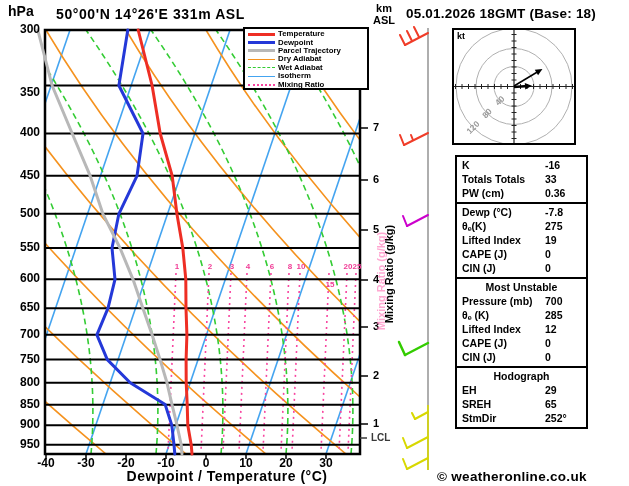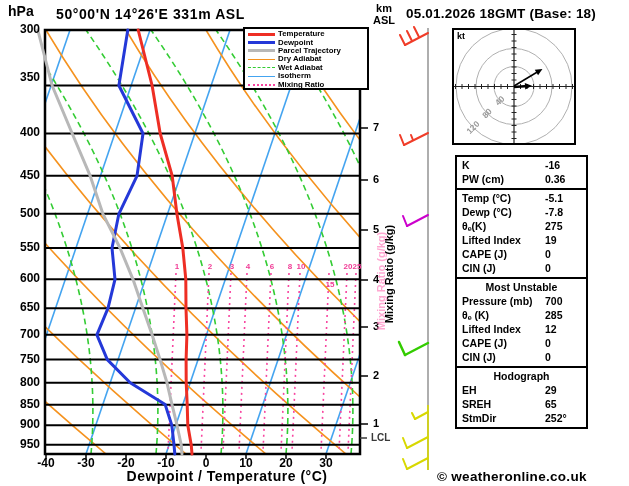--- a/index.html
+++ b/index.html
@@ -244,21 +244,21 @@
         <div class="leg-text">Isotherm</div>
       </div>
       <div class="leg-row">
         <div class="leg-sample" style="border-top: 2px dotted rgb(248, 70, 160);"></div>
         <div class="leg-text">Mixing Ratio</div>
       </div>
     </div>
 
   <div id="pressure-labels">
       <div class="abs plabel" style="left:4px;top:22px;">300</div>
-      <div class="abs plabel" style="left:4px;top:70px;">350</div>
+      <div class="abs plabel" style="left:4px;top:85px;">350</div>
       <div class="abs plabel" style="left:4px;top:125px;">400</div>
       <div class="abs plabel" style="left:4px;top:168px;">450</div>
       <div class="abs plabel" style="left:4px;top:206px;">500</div>
       <div class="abs plabel" style="left:4px;top:240px;">550</div>
       <div class="abs plabel" style="left:4px;top:271px;">600</div>
       <div class="abs plabel" style="left:4px;top:300px;">650</div>
       <div class="abs plabel" style="left:4px;top:327px;">700</div>
       <div class="abs plabel" style="left:4px;top:352px;">750</div>
       <div class="abs plabel" style="left:4px;top:375px;">800</div>
       <div class="abs plabel" style="left:4px;top:397px;">850</div>
@@ -304,30 +304,30 @@
 
   <div class="abs kt-label" style="left:457px;top:31px;">kt</div>
 
   <div id="indices">
       <div class="tsection">
         <div class="trow">
           <span class="lab">K</span>
           <span class="val">-16</span>
         </div>
         <div class="trow">
+          <span class="lab">Totals Totals</span>
+          <span class="val">33</span>
+        </div>
+        <div class="trow">
           <span class="lab">PW (cm)</span>
           <span class="val">0.36</span>
         </div>
       </div>
       <div class="tsection">
         <div class="trow">
-          <span class="lab">Temp (°C)</span>
-          <span class="val">-5.1</span>
-        </div>
-        <div class="trow">
           <span class="lab">Dewp (°C)</span>
           <span class="val">-7.8</span>
         </div>
         <div class="trow">
           <span class="lab">θₑ(K)</span>
           <span class="val">275</span>
         </div>
         <div class="trow">
           <span class="lab">Lifted Index</span>
           <span class="val">19</span>

